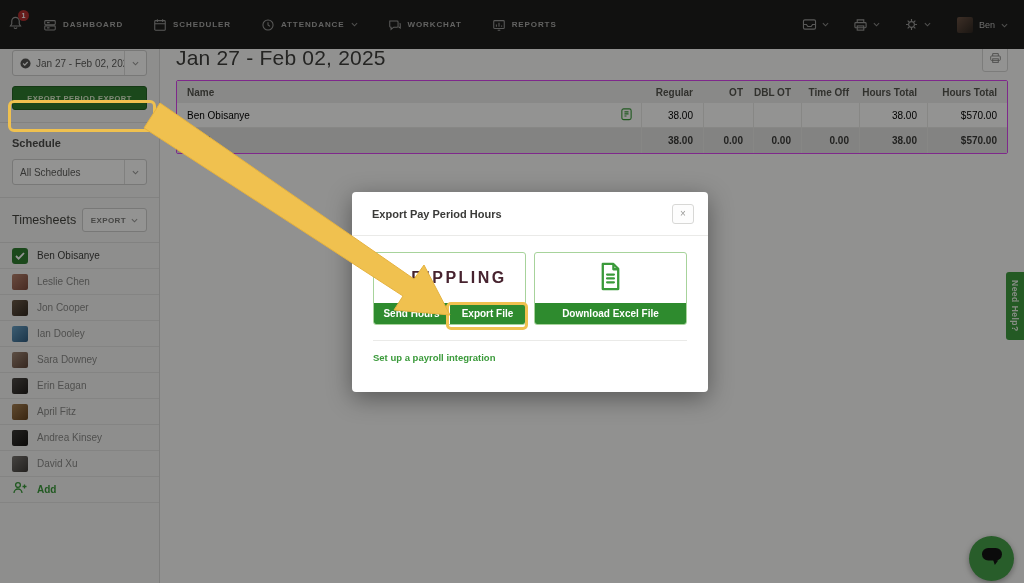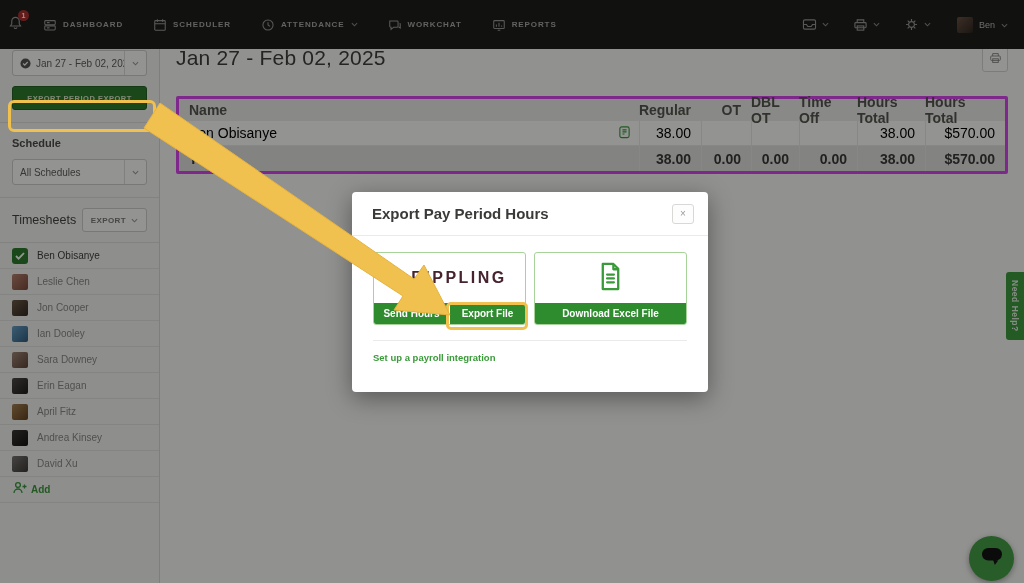--- a/index.html
+++ b/index.html
@@ -55,31 +55,31 @@
   .emp:nth-child(3) .avatar { background:linear-gradient(135deg,#6b5a48,#33291f); }
   .emp:nth-child(4) .avatar { background:linear-gradient(135deg,#69a0c4,#305d80); }
   .emp:nth-child(5) .avatar { background:linear-gradient(135deg,#a08876,#5e4437); }
   .emp:nth-child(6) .avatar { background:linear-gradient(135deg,#4e4a46,#201d1a); }
   .emp:nth-child(7) .avatar { background:linear-gradient(135deg,#a57f52,#64431f); }
   .emp:nth-child(8) .avatar { background:linear-gradient(135deg,#3a3835,#151311); }
   .emp:nth-child(9) .avatar { background:linear-gradient(135deg,#787470,#3d3a36); }
   .emp:nth-child(10) .avatar { background:linear-gradient(135deg,#8d9aa6,#4d5b66); }
   .checkbox { width:16px; height:16px; border-radius:3px; background:#2f7d30; display:flex;
               align-items:center; justify-content:center; flex:0 0 16px; cursor:pointer; }
-  .add-row { height:26px; display:flex; align-items:center; gap:3px; padding:0 12px;
+  .add-row { height:26px; display:flex; align-items:center; gap:9px; padding:0 12px;
              border-bottom:1px solid #e4e4e2; cursor:pointer; }
   .add-row .name { font-size:10px; color:#3a9a3a; font-weight:bold; }
 
   
   .main { position:absolute; left:160px; top:32px; width:864px; height:551px; padding:14px 16px 0; }
   .main-head { display:flex; align-items:flex-start; justify-content:space-between; }
   .page-title { font-size:21px; font-weight:300; color:#3e3e3c; letter-spacing:.2px; }
   .print-btn { width:26px; height:26px; background:#fdfdfb; border:1px solid #d6d6d4; border-radius:3px;
                display:flex; align-items:center; justify-content:center; cursor:pointer; }
-  .table { margin-top:24px; border:3px solid #d946ef; border-radius:2px; font-size:14px; }
+  .table { margin-top:8px; border:1px solid #d946ef; border-radius:2px; font-size:10px; }
   .trow { display:flex; align-items:stretch; }
   .thead { background:#ececea; color:#55554f; font-weight:bold; height:22px; }
   .tbody-row { background:#fdfdfb; height:25px; color:#55555
 3; }
   .ttotal { background:#e2e2e0; height:25px; color:#3a3a38; font-weight:bold; }
   .cell { display:flex; align-items:center; }
   .c-name { flex:1; padding-left:10px; }
   .c-name-inner { flex:1; display:flex; align-items:center; justify-content:space-between; padding-right:8px; }
   .c-num { justify-content:flex-end; padding-right:10px; }
   .w-reg{width:62px;} .w-ot{width:50px;} .w-dbl{width:48px;} .w-toff{width:58px;} .w-ht{width:68px;} .w-pt{width:80px;}
@@ -93,21 +93,21 @@
   .chat-fab { position:absolute; left:969px; top:536px; width:45px; height:45px; border-radius:50%;
               background:#46a049; z-index:3; display:flex; align-items:center; justify-content:center;
               box-shadow:0 2px 6px rgba(0,0,0,.35); cursor:pointer; }
 
   
   .overlay { position:absolute; inset:0; background:rgba(0,0,0,.42); z-index:50; }
   .modal { position:absolute; left:352px; top:192px; width:356px; height:200px; background:#fff;
            border-radius:4px; z-index:60; box-shadow:0 6px 24px rgba(0,0,0,.4); }
   .modal-head { height:44px; display:flex; align-items:center; justify-content:space-between;
                 padding:0 14px 0 20px; border-bottom:1px solid #eaeae8; }
-  .modal-title { font-size:15px; font-weight:bold; color:#3a3a38; }
+  .modal-title { font-size:11px; font-weight:bold; color:#3a3a38; }
   .modal-close { width:22px; height:20px; background:#fdfdfd; border:1px solid #d8d8d6; border-radius:3px;
                  color:#9a9a98; font-size:10px; display:flex; align-items:center; justify-content:center; cursor:pointer; }
   .cards { display:flex; gap:8px; padding:16px 21px 0; }
   .card { flex:1; border:1px solid #a7d39b; border-radius:3px; overflow:hidden; height:73px;
           display:flex; flex-direction:column; background:#fff; }
   .card-body { flex:1; display:flex; align-items:center; justify-content:center; gap:6px; }
   .card-btns { display:flex; height:21px; gap:1px; background:#fff; }
   .btn-green { flex:1; background:#2e8b2e; color:#fff; font-size:10px; font-weight:bold;
                display:flex; align-items:center; justify-content:center; cursor:pointer; }
   .rippling-text { font-size:16px; font-weight:bold; letter-spacing:2.5px; color:#47232f; }

